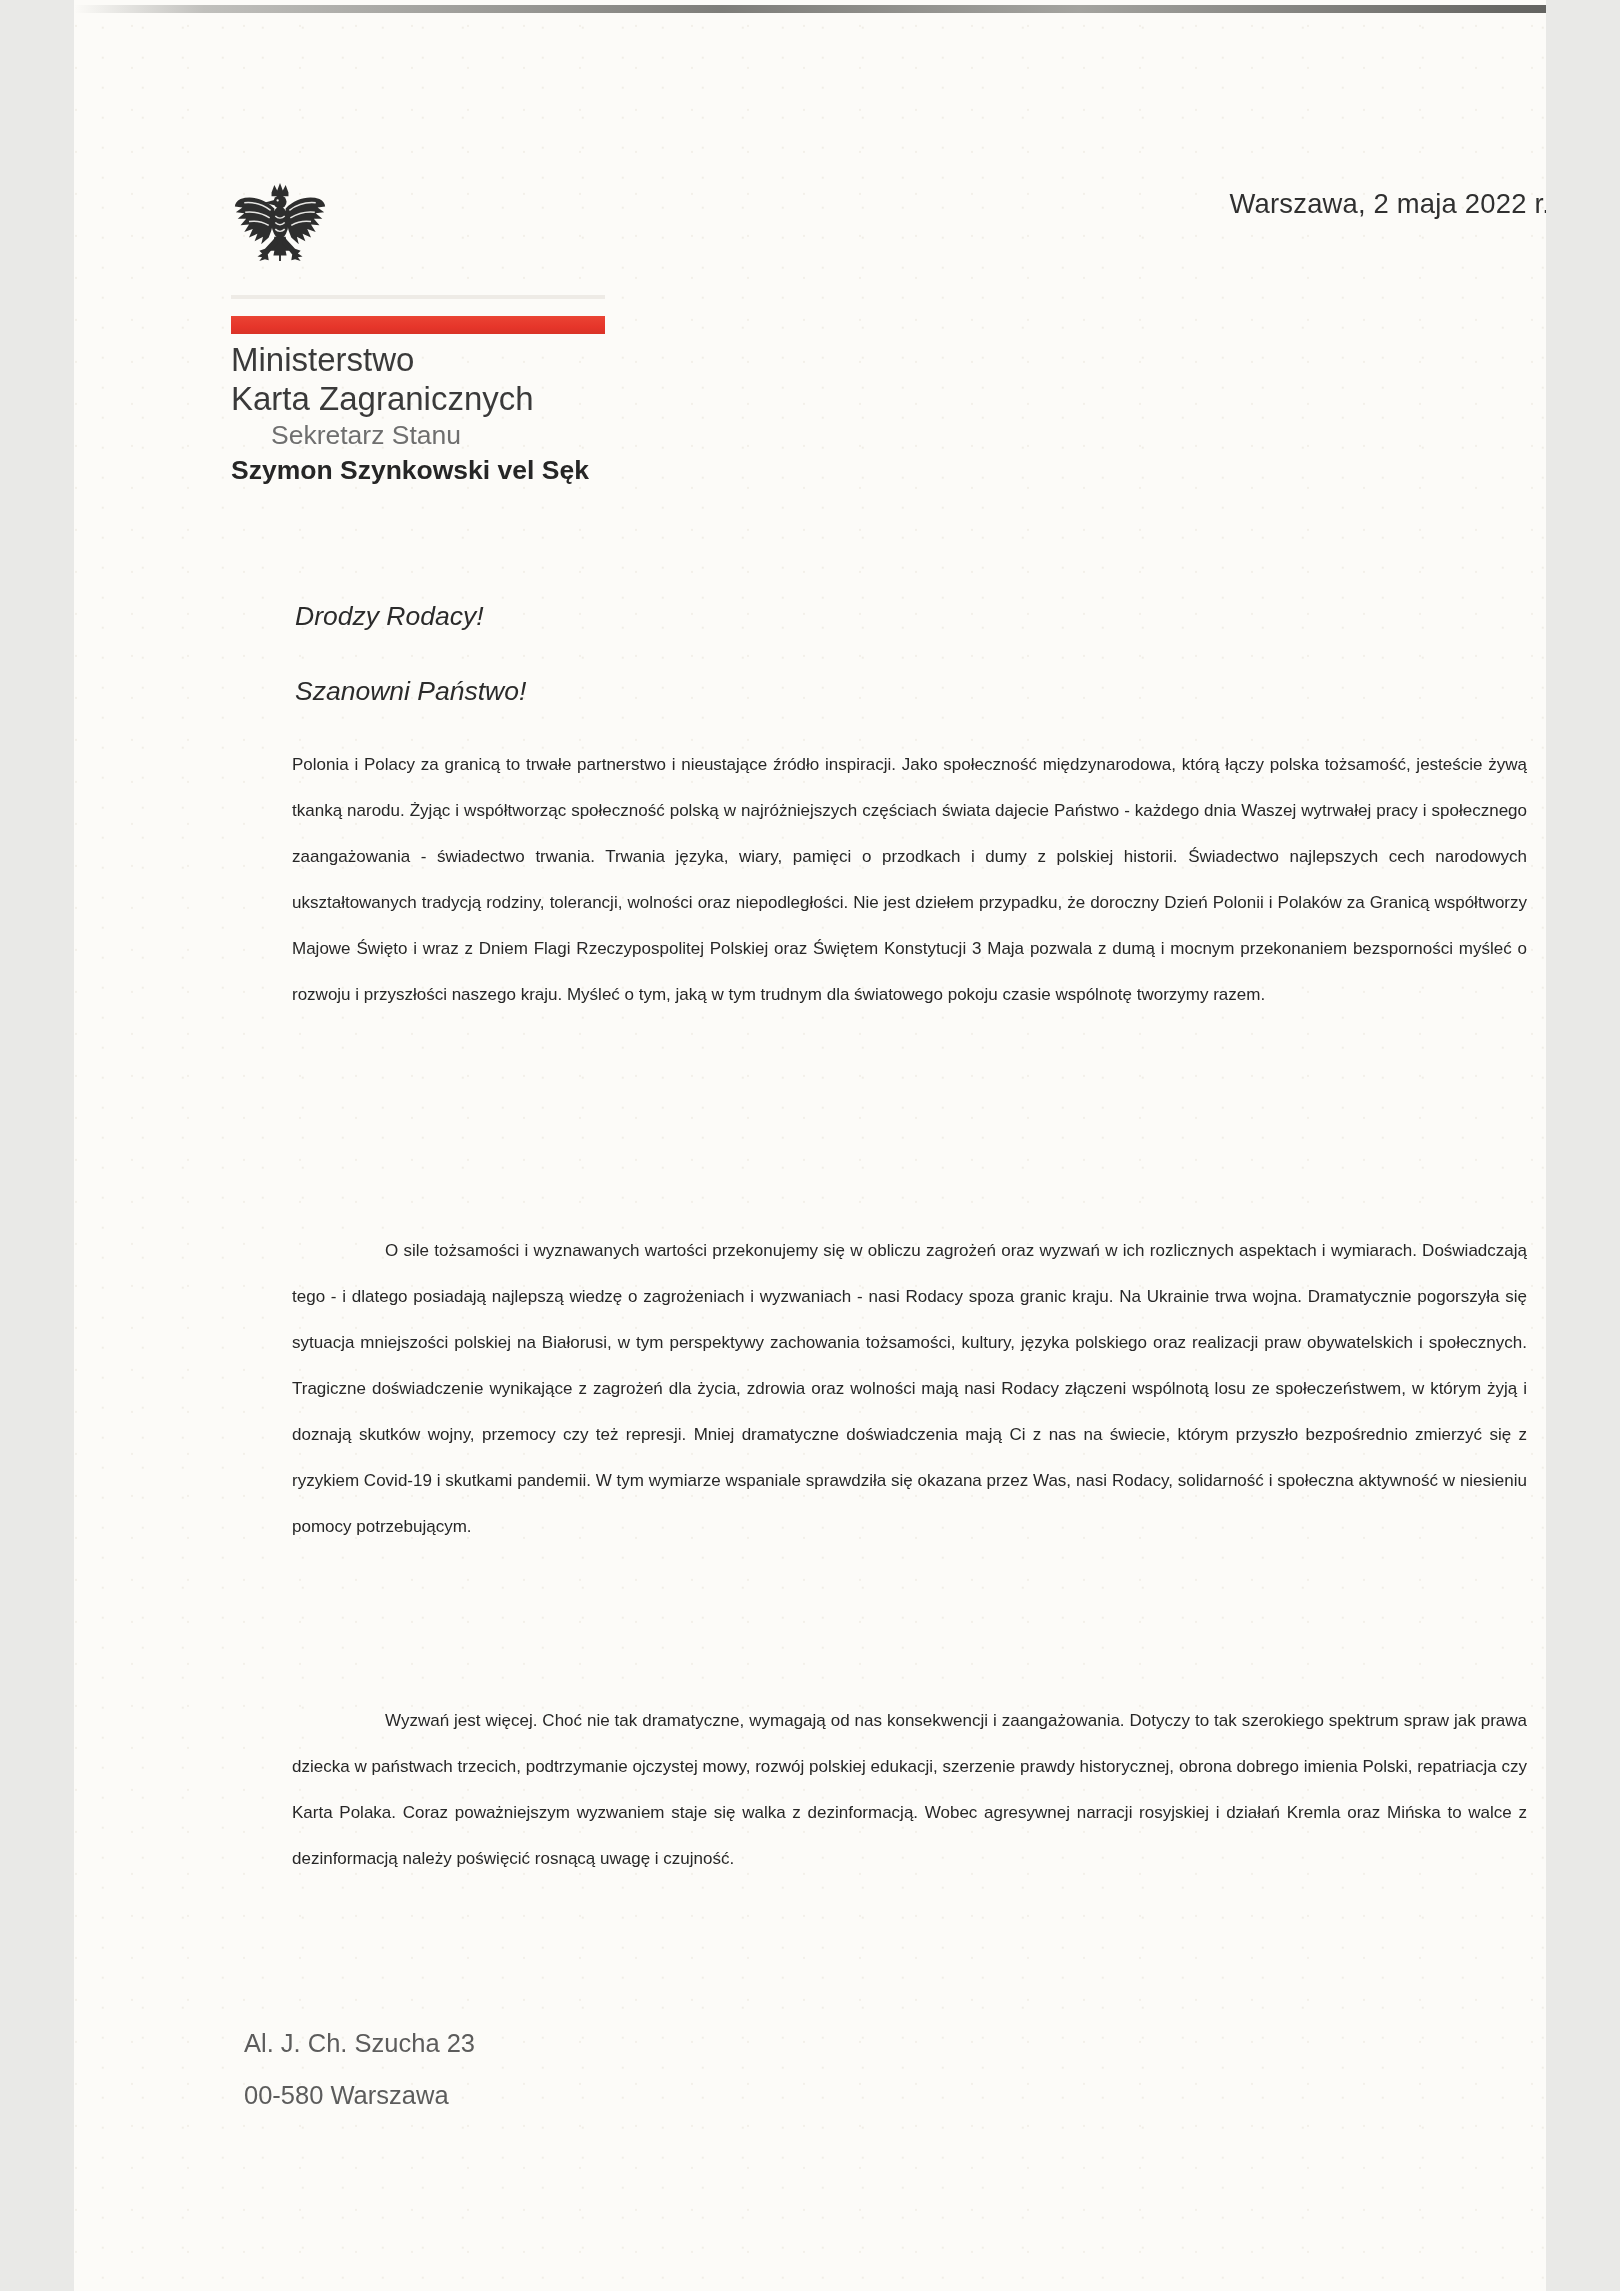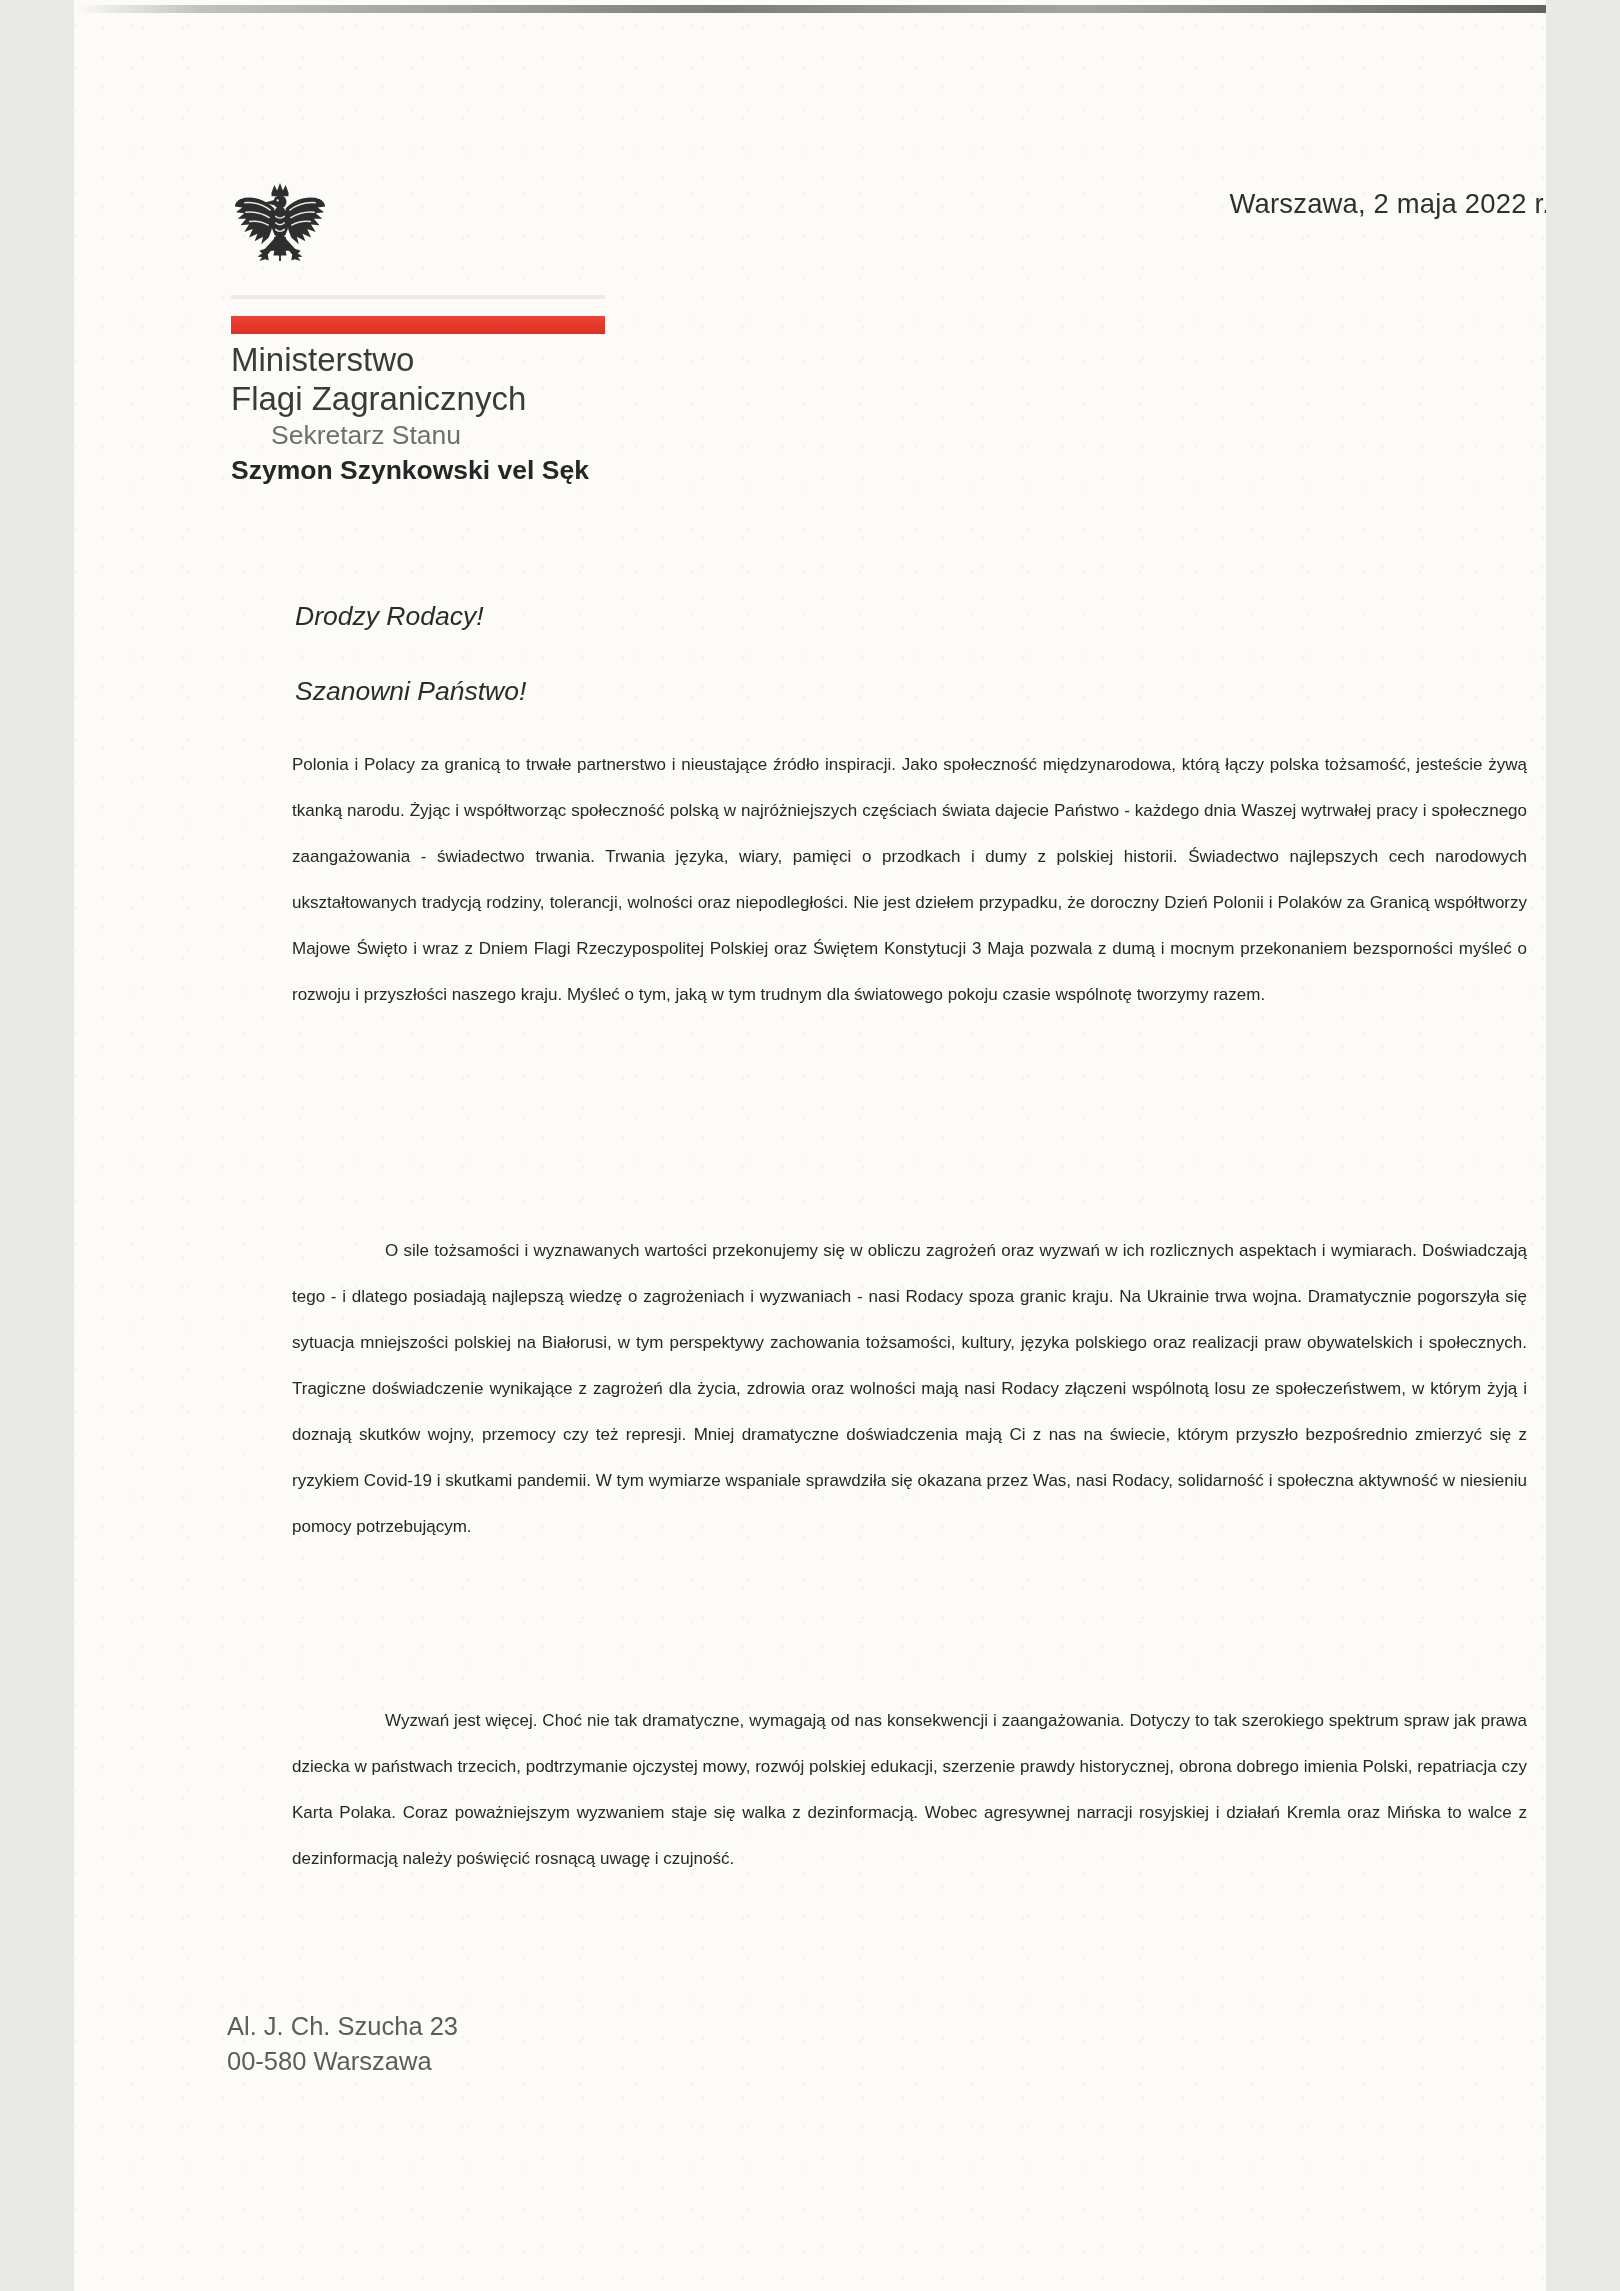--- a/index.html
+++ b/index.html
@@ -56,21 +56,21 @@
     font-size:17px;line-height:46px;
     text-align:justify;color:#272727;
   }
   .para-1{top:742px;}
   .para-2{top:1228px;}
   .para-3{top:1698px;}
   .indent{text-indent:93px;}
   .footer-block{position:absolute;left:153px;font-size:25.5px;line-height:35px;color:#5c5c5c;}
   .footer-address{top:2009px;}
   .footer-contact{top:2119px;}
-  .footer-block div{margin:0;}
+  .footer-block div{margin:17px;}
 </style>
 </head>
 <body>
 
 <div class="page">
 
   <div class="scan-top-band"></div>
   <div class="scan-right-line"></div>
 
   <div class="emblem">
@@ -109,21 +109,21 @@
     </svg>
   </div>
 
   <div class="date-line">Warszawa, 2 maja 2022 r.</div>
 
   <div class="flag-white"></div>
   <div class="flag-red"></div>
 
   <div class="ministry">
     <div>Ministerstwo</div>
-    <div>Flagi Zagranicznych</div>
+    <div>Karta Zagranicznych</div>
   </div>
   <div class="sender-title">Sekretarz Stanu</div>
   <div class="sender-name">Szymon Szynkowski vel Sęk</div>
 
   <p class="salutation sal-1">Drodzy Rodacy!</p>
   <p class="salutation sal-2">Szanowni Państwo!</p>
 
   <p class="para para-1">Polonia i Polacy za granicą to trwałe partnerstwo i nieustające źródło inspiracji. Jako społeczność międzynarodowa, którą łączy polska tożsamość, jesteście żywą tkanką narodu. Żyjąc i współtworząc społeczność polską w najróżniejszych częściach świata dajecie Państwo - każdego dnia Waszej wytrwałej pracy i społecznego zaangażowania - świadectwo trwania. Trwania języka, wiary, pamięci o przodkach i dumy z polskiej historii. Świadectwo najlepszych cech narodowych ukształtowanych tradycją rodziny, tolerancji, wolności oraz niepodległości. Nie jest dziełem przypadku, że doroczny Dzień Polonii i Polaków za Granicą współtworzy Majowe Święto i wraz z Dniem Flagi Rzeczypospolitej Polskiej oraz Świętem Konstytucji 3 Maja pozwala z dumą i mocnym przekonaniem bezsporności myśleć o rozwoju i przyszłości naszego kraju. Myśleć o tym, jaką w tym trudnym dla światowego pokoju czasie wspólnotę tworzymy razem.</p>
   <p class="para para-2 indent">O sile tożsamości i wyznawanych wartości przekonujemy się w obliczu zagrożeń oraz wyzwań w ich rozlicznych aspektach i wymiarach. Doświadczają tego - i dlatego posiadają najlepszą wiedzę o zagrożeniach i wyzwaniach - nasi Rodacy spoza granic kraju. Na Ukrainie trwa wojna. Dramatycznie pogorszyła się sytuacja mniejszości polskiej na Białorusi, w tym perspektywy zachowania tożsamości, kultury, języka polskiego oraz realizacji praw obywatelskich i społecznych. Tragiczne doświadczenie wynikające z zagrożeń dla życia, zdrowia oraz wolności mają nasi Rodacy złączeni wspólnotą losu ze społeczeństwem, w którym żyją i doznają skutków wojny, przemocy czy też represji. Mniej dramatyczne doświadczenia mają Ci z nas na świecie, którym przyszło bezpośrednio zmierzyć się z ryzykiem Covid-19 i skutkami pandemii. W tym wymiarze wspaniale sprawdziła się okazana przez Was, nasi Rodacy, solidarność i społeczna aktywność w niesieniu pomocy potrzebującym.</p>
   <p class="para para-3 indent">Wyzwań jest więcej. Choć nie tak dramatyczne, wymagają od nas konsekwencji i zaangażowania. Dotyczy to tak szerokiego spektrum spraw jak prawa dziecka w państwach trzecich, podtrzymanie ojczystej mowy, rozwój polskiej edukacji, szerzenie prawdy historycznej, obrona dobrego imienia Polski, repatriacja czy Karta Polaka. Coraz poważniejszym wyzwaniem staje się walka z dezinformacją. Wobec agresywnej narracji rosyjskiej i działań Kremla oraz Mińska to walce z dezinformacją należy poświęcić rosnącą uwagę i czujność.</p>

